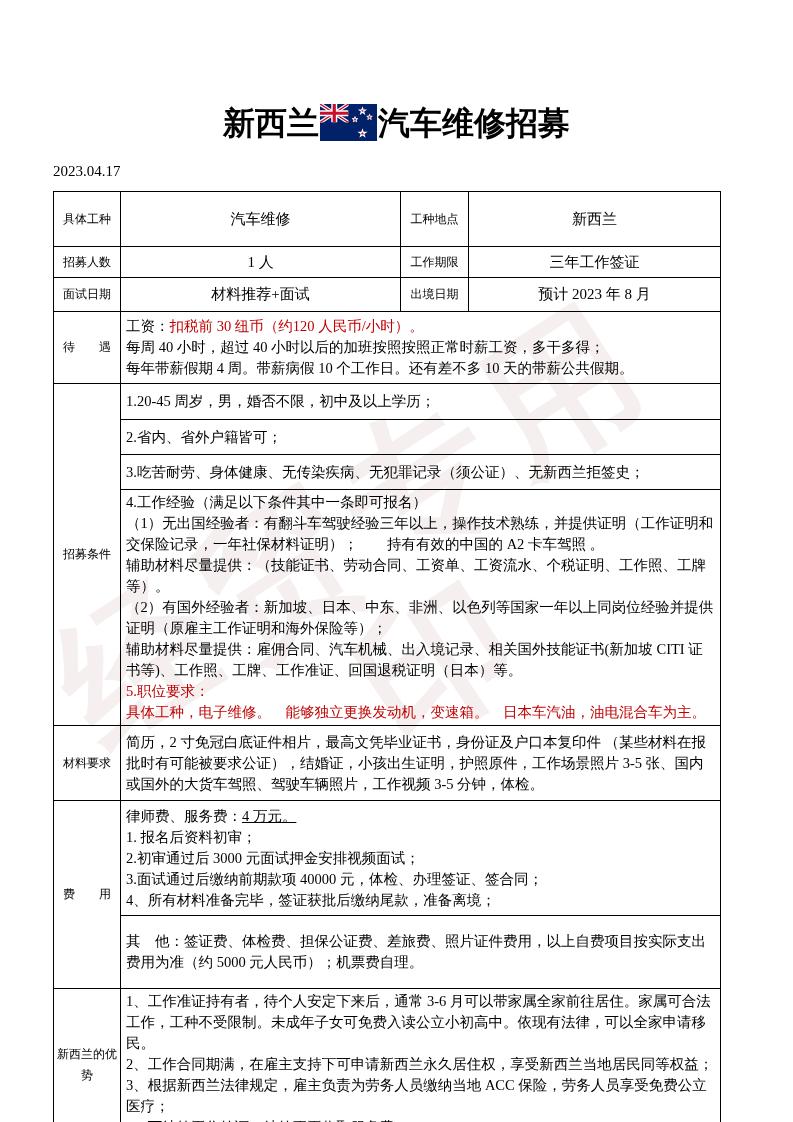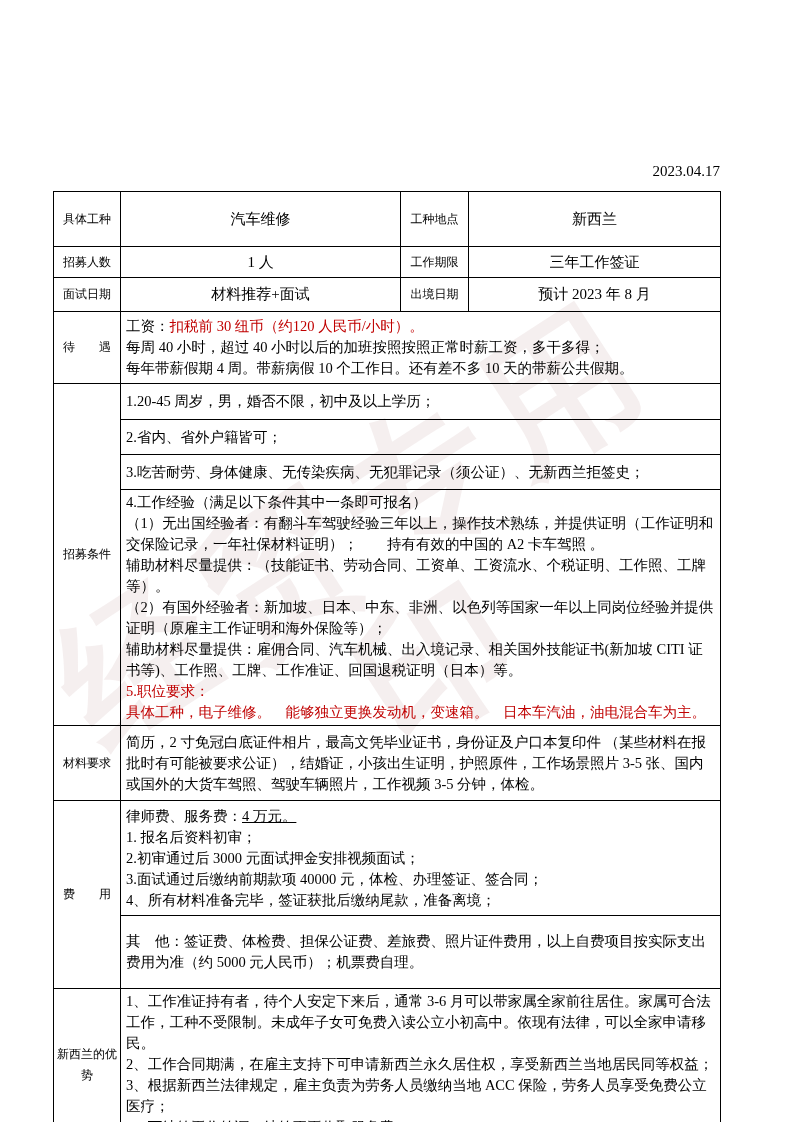--- a/index.html
+++ b/index.html
@@ -4,40 +4,56 @@
 <style>
   html,body{margin:0;padding:0;background:#fff;}
   .page{position:relative;width:793px;height:1122px;background:#fff;overflow:hidden;
         font-family:"Liberation Serif","DejaVu Serif",serif;color:#000;}
   .watermark{position:absolute;top:430px;left:20px;width:760px;text-align:center;
         font-size:150px;font-weight:bold;letter-spacing:18px;line-height:160px;
         color:rgba(175,125,125,0.12);transform:rotate(-33deg);pointer-events:none;}
   .title{position:absolute;top:102px;left:0;width:100%;text-align:center;
         font-size:32px;font-weight:bold;margin:0;white-space:nowrap;}
   .flag{display:inline-block;vertical-align:-7px;margin:0 1px;line-height:0;}
-  .date{position:absolute;top:163px;left:53px;width:667px;text-align:right;font-size:15px;}
+  .date{position:absolute;top:163px;left:53px;width:667px;font-size:15px;}
   table.doc{position:absolute;top:191px;left:53px;width:667px;border-collapse:collapse;table-layout:fixed;}
   col.c1{width:67px}col.c2{width:280px}col.c3{width:68px}col.c4{width:252px}
   td{border:1.5px solid #000;font-size:14.5px;line-height:21px;vertical-align:middle;
      padding:1px 3px;word-break:break-all;}
   td.lab{text-align:center;font-size:12px;padding:0 1px;}
   td.val{text-align:center;font-size:15px;}
   td.cont{text-align:left;padding:2px 4px 2px 5px;}
   .r1 td{height:52px}.r2 td{height:28px}.r3 td{height:31px}.r4 td{height:67px}
   .r5 td{height:31px}.r6 td{height:30px}.r7 td{height:30px}
   .r9 td{height:70px}.r10 td{height:110px}.r11 td{height:68px}.r12 td{height:126px}
   .red{color:#c00000}.b{font-weight:normal}.u{text-decoration:underline}
 </style>
 </head>
 <body>
 
 <div class="page">
 
   <div class="watermark">经贸专用印</div>
 
+  <h1 class="title"><span>新西兰</span><span class="flag"><svg width="57" height="37" viewBox="0 0 57 37">
+          <rect width="57" height="37" fill="#012169"></rect>
+          <svg x="0" y="0" width="28.5" height="18.5" viewBox="0 0 28.5 18.5">
+            <path d="M0,0 L28.5,18.5 M28.5,0 L0,18.5" stroke="#ffffff" stroke-width="3.6" fill="none"></path>
+            <path d="M0,0 L28.5,18.5 M28.5,0 L0,18.5" stroke="#C8102E" stroke-width="1.4" fill="none"></path>
+            <path d="M14.25,0 V18.5 M0,9.25 H28.5" stroke="#ffffff" stroke-width="6" fill="none"></path>
+            <path d="M14.25,0 V18.5 M0,9.25 H28.5" stroke="#C8102E" stroke-width="3.2" fill="none"></path>
+          </svg>
+          <defs>
+            <polygon id="st" points="0,-1 0.2245,-0.309 0.9511,-0.309 0.3633,0.118 0.5878,0.809 0,0.382 -0.5878,0.809 -0.3633,0.118 -0.9511,-0.309 -0.2245,-0.309"></polygon>
+          </defs>
+          <use href="#st" transform="translate(42.5,7) scale(3.2)" fill="#C8102E" stroke="#ffffff" stroke-width="0.32"></use>
+          <use href="#st" transform="translate(35,15.5) scale(2.9)" fill="#C8102E" stroke="#ffffff" stroke-width="0.32"></use>
+          <use href="#st" transform="translate(49.5,13.2) scale(2.9)" fill="#C8102E" stroke="#ffffff" stroke-width="0.32"></use>
+          <use href="#st" transform="translate(42.5,29.5) scale(3.6)" fill="#C8102E" stroke="#ffffff" stroke-width="0.3"></use>
+        </svg></span><span>汽车维修招募</span></h1>
 
   <div class="date">2023.04.17</div>
 
   <table class="doc">
     <colgroup>
         <col class="c1">
         <col class="c2">
         <col class="c3">
         <col class="c4">
       </colgroup>

